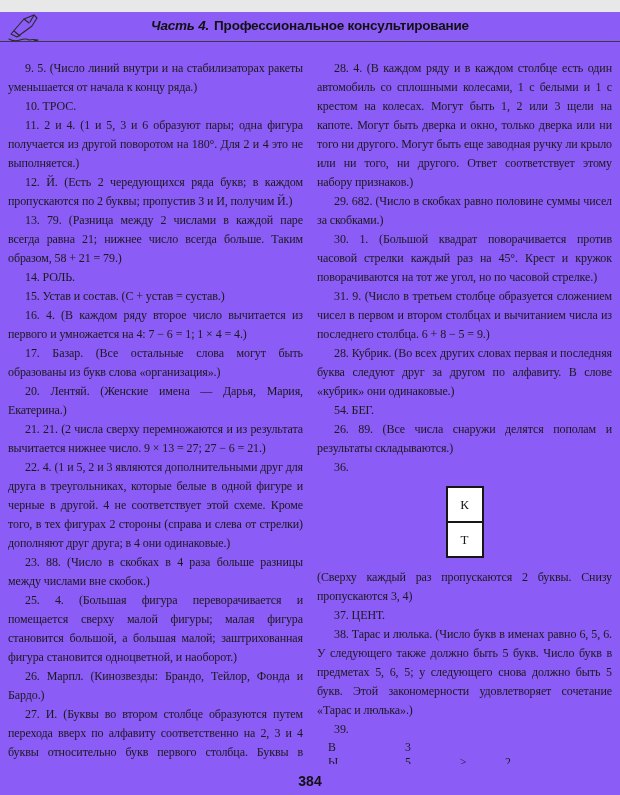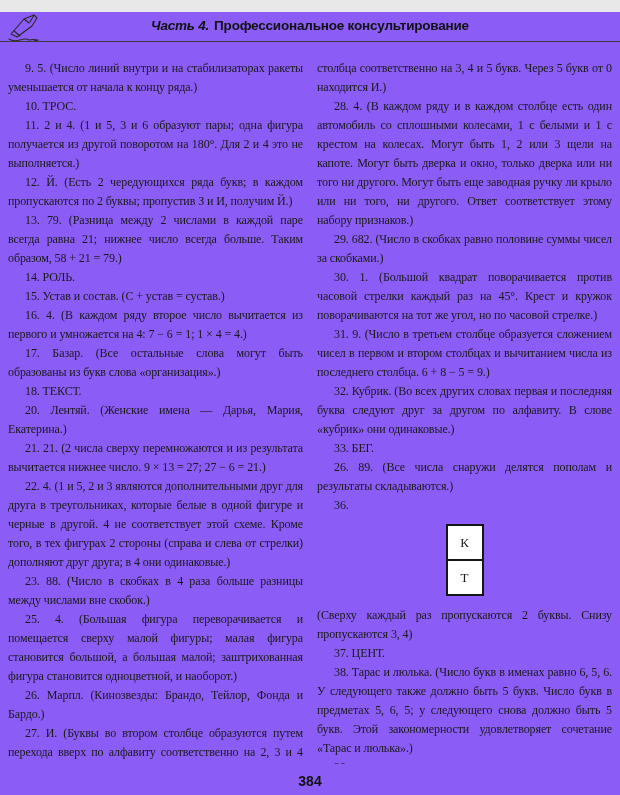--- a/index.html
+++ b/index.html
@@ -97,38 +97,36 @@
     <section class="col">
       <p>9. 5. (Число линий внутри и на стабилизаторах ракеты уменьшается от начала к концу ряда.)</p>
       <p>10. ТРОС.</p>
       <p>11. 2 и 4. (1 и 5, 3 и 6 образуют пары; одна фигура получается из другой поворотом на 180°. Для 2 и 4 это не выполняется.)</p>
       <p>12. Й. (Есть 2 чередующихся ряда букв; в каждом пропускаются по 2 буквы; пропустив З и И, получим Й.)</p>
       <p>13. 79. (Разница между 2 числами в каждой паре всегда равна 21; нижнее число всегда больше. Таким образом, 58 + 21 = 79.)</p>
       <p>14. РОЛЬ.</p>
       <p>15. Устав и состав. (С + устав = сустав.)</p>
       <p>16. 4. (В каждом ряду второе число вычитается из первого и умножается на 4: 7 − 6 = 1; 1 × 4 = 4.)</p>
       <p>17. Базар. (Все остальные слова могут быть образованы из букв слова «организация».)</p>
-      <p>18. ТЕКСТ.</p>
       <p>20. Лентяй. (Женские имена — Дарья, Мария, Екатерина.)</p>
       <p>21. 21. (2 числа сверху перемножаются и из результата вычитается нижнее число. 9 × 13 = 27; 27 − 6 = 21.)</p>
       <p>22. 4. (1 и 5, 2 и 3 являются дополнительными друг для друга в треугольниках, которые белые в одной фигуре и черные в другой. 4 не соответствует этой схеме. Кроме того, в тех фигурах 2 стороны (справа и слева от стрелки) дополняют друг друга; в 4 они одинаковые.)</p>
       <p>23. 88. (Число в скобках в 4 раза больше разницы между числами вне скобок.)</p>
       <p>25. 4. (Большая фигура переворачивается и помещается сверху малой фигуры; малая фигура становится большой, а большая малой; заштрихованная фигура становится одноцветной, и наоборот.)</p>
       <p>26. Марпл. (Кинозвезды: Брандо, Тейлор, Фонда и Бардо.)</p>
       <p>27. И. (Буквы во втором столбце образуются путем перехода вверх по алфавиту соответственно на 2, 3 и 4 буквы относительно букв первого столбца. Буквы в третьем столбце образуются путем перехода вверх по алфавиту относительно букв второго</p>
     </section>
 
     <section class="col">
-      <p class="noindent">столбца соответственно на 3, 4 и 5 букв. Через 5 букв от 0 находится И.)</p>
       <p>28. 4. (В каждом ряду и в каждом столбце есть один автомобиль со сплошными колесами, 1 с белыми и 1 с крестом на колесах. Могут быть 1, 2 или 3 щели на капоте. Могут быть дверка и окно, только дверка или ни того ни другого. Могут быть еще заводная ручку ли крыло или ни того, ни другого. Ответ соответствует этому набору признаков.)</p>
       <p>29. 682. (Число в скобках равно половине суммы чисел за скобками.)</p>
       <p>30. 1. (Большой квадрат поворачивается против часовой стрелки каждый раз на 45°. Крест и кружок поворачиваются на тот же угол, но по часовой стрелке.)</p>
       <p>31. 9. (Число в третьем столбце образуется сложением чисел в первом и втором столбцах и вычитанием числа из последнего столбца. 6 + 8 − 5 = 9.)</p>
-      <p>32. Кубрик. (Во всех других словах первая и последняя буква следуют друг за другом по алфавиту. В слове «кубрик» они одинаковые.)</p>
-      <p>33. БЕГ.</p>
+      <p>28. Кубрик. (Во всех других словах первая и последняя буква следуют друг за другом по алфавиту. В слове «кубрик» они одинаковые.)</p>
+      <p>54. БЕГ.</p>
       <p>26. 89. (Все числа снаружи делятся пополам и результаты складываются.)</p>
       <p>36.</p>
 
       <div class="fig36">
         <div class="fig-box top">К</div>
         <div class="fig-box bottom">Т</div>
       </div>
 
       <p class="noindent">(Сверху каждый раз пропускаются 2 буквы. Снизу пропускаются 3, 4)</p>
       <p>37. ЦЕНТ.</p>

